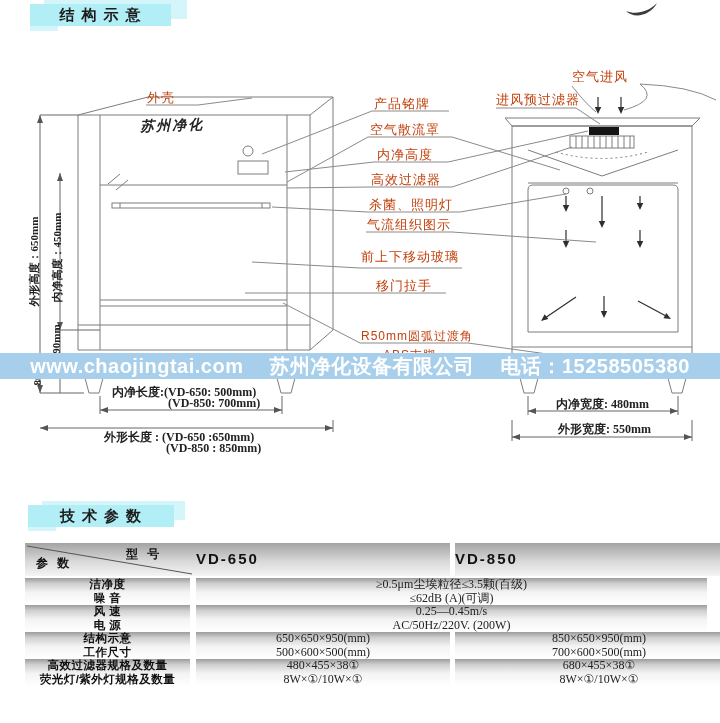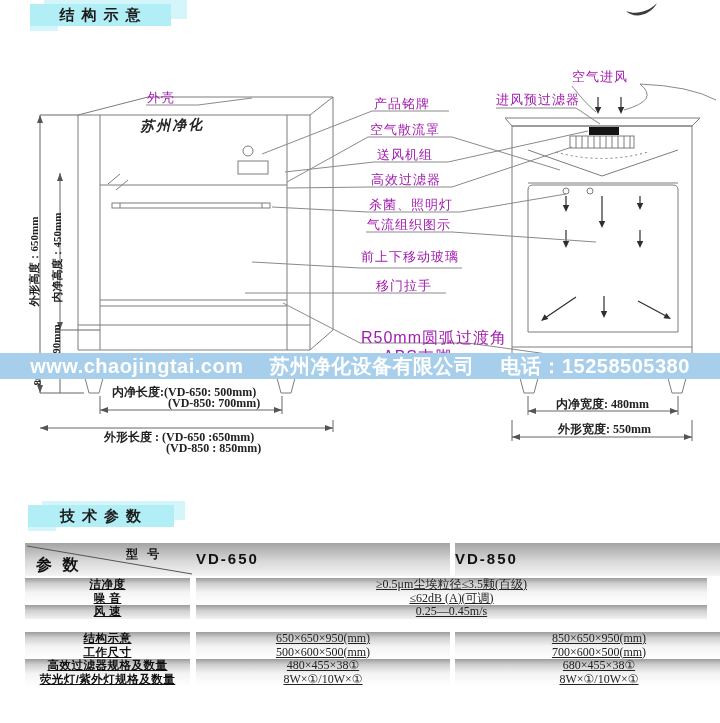--- a/index.html
+++ b/index.html
@@ -5,44 +5,44 @@
   html,body{margin:0;padding:0;}
   body{width:720px;height:723px;position:relative;background:#ffffff;
        font-family:"Liberation Sans","DejaVu Sans",sans-serif;overflow:hidden;}
   .art{position:absolute;left:0;top:0;z-index:1;}
   
   .t-shadow{position:absolute;background:#d4f6fa;z-index:2;}
   .sec-title{position:absolute;background:#b2eef6;color:#1c1c1c;font-weight:bold;
      font-size:15px;letter-spacing:7px;display:flex;align-items:center;justify-content:center;
      z-index:3;padding-left:6px;white-space:nowrap;}
   
-  .lbl{position:absolute;font-size:13px;color:#a21caf;letter-spacing:1px;white-space:nowrap;z-index:2;font-weight:500;}
-  .sm{font-size:16px;}
+  .lbl{position:absolute;font-size:13px;color:#c2410c;letter-spacing:1px;white-space:nowrap;z-index:2;font-weight:500;}
+  .sm{font-size:12px;}
   .dimv{position:absolute;font-family:"Liberation Serif","DejaVu Serif",serif;font-size:12px;
         color:#222;white-space:nowrap;z-index:2;font-weight:bold;}
   .rot{position:absolute;transform:rotate(-90deg);text-align:center;font-size:11px;
        font-family:"Liberation Serif","DejaVu Serif",serif;color:#222;white-space:nowrap;z-index:2;font-weight:bold;}
   .brand{position:absolute;left:140px;top:117px;font-size:14px;font-weight:bold;font-style:italic;
        letter-spacing:2px;color:#222;z-index:2;transform:rotate(-2deg);}
   
   .band{position:absolute;left:0;top:353px;width:720px;height:26px;background:#a7cfeb;
        display:flex;align-items:center;justify-content:center;gap:26px;z-index:5;}
   .band span{color:#ffffff;font-weight:bold;font-size:20px;letter-spacing:0.5px;white-space:nowrap;}
   
   .ttable{position:absolute;left:25px;top:543px;width:682px;height:150px;z-index:2;}
   .thcell{position:absolute;top:0;height:33px;background:linear-gradient(180deg,#a3a3a3 0%,#d8d8d8 55%,#f4f4f4 100%);}
   .thcorner{left:0;width:184px;}
   .thc1{left:171px;width:254px;}
   .thc2{left:430px;width:280px;}
   .vdname{position:absolute;width:100%;text-align:left;top:7px;font-size:15px;font-weight:bold;
        letter-spacing:2px;color:#111;}
   .corner-top{position:absolute;left:101px;top:3px;font-size:12px;font-weight:bold;letter-spacing:3px;color:#111;}
-  .corner-bot{position:absolute;left:11px;top:12px;font-size:16px;font-weight:bold;letter-spacing:3px;color:#111;}
+  .corner-bot{position:absolute;left:11px;top:12px;font-size:12px;font-weight:bold;letter-spacing:3px;color:#111;}
   .trow{position:absolute;left:0;width:682px;height:13.5px;}
-  .tcell{position:absolute;top:0;height:13.5px;line-height:13.5px;text-align:center;overflow:hidden;text-decoration:underline;}
+  .tcell{position:absolute;top:0;height:13.5px;line-height:13.5px;text-align:center;overflow:hidden;}
   .tlabel{left:0;width:165px;font-size:11.5px;font-weight:bold;color:#101010;letter-spacing:0.5px;}
   .tmerged{left:171px;width:511px;}
   .tc1{left:171px;width:254px;}
   .tc2{left:430px;width:288px;}
   .tval{font-family:"Liberation Serif","DejaVu Serif",serif;font-size:12px;color:#222;}
   .bar{background:linear-gradient(180deg,#9c9c9c 0%,#cfcfcf 40%,#f2f2f2 100%);}
   .bar-lite{background:linear-gradient(180deg,#f3f3f3 0%,#ffffff 100%);}
   .diagline{position:absolute;left:0;top:0;}
 </style>
 </head>
@@ -142,21 +142,21 @@
 
 <div class="t-shadow" style="left:44px;top:0;width:143px;height:19px"></div>
 <div class="t-shadow" style="left:30px;top:24px;width:28px;height:7px"></div>
 <div class="sec-title" style="left:30px;top:4px;width:135px;height:22px">结构示意</div>
 
 <div class="brand">苏州净化</div>
 
 <div class="lbl" style="left:147px;top:89px">外壳</div>
 <div class="lbl" style="left:374px;top:95px">产品铭牌</div>
 <div class="lbl" style="left:370px;top:121px">空气散流罩</div>
-<div class="lbl" style="left:377px;top:146px">送风机组</div>
+<div class="lbl" style="left:377px;top:146px">内净高度</div>
 <div class="lbl" style="left:371px;top:171px">高效过滤器</div>
 <div class="lbl" style="left:369px;top:196px">杀菌、照明灯</div>
 <div class="lbl" style="left:367px;top:216px">气流组织图示</div>
 <div class="lbl" style="left:361px;top:248px">前上下移动玻璃</div>
 <div class="lbl" style="left:376px;top:277px">移门拉手</div>
 <div class="lbl sm" style="left:361px;top:328px">R50mm圆弧过渡角</div>
 <div class="lbl sm" style="left:383px;top:347px">ABS支脚</div>
 <div class="lbl" style="left:496px;top:91px">进风预过滤器</div>
 <div class="lbl" style="left:572px;top:68px">空气进风</div>
 
@@ -202,20 +202,24 @@
     <div class="tcell tmerged tval bar">≥0.5μm尘埃粒径≤3.5颗(百级)</div>
   </div>
   <div class="trow" style="top:48.5px">
     <div class="tcell tlabel bar-lite">噪 音</div>
     <div class="tcell tmerged tval bar-lite">≤62dB (A)(可调)</div>
   </div>
   <div class="trow" style="top:62px">
     <div class="tcell tlabel bar">风 速</div>
     <div class="tcell tmerged tval bar">0.25—0.45m/s</div>
   </div>
+  <div class="trow" style="top:75.5px">
+    <div class="tcell tlabel bar-lite">电 源</div>
+    <div class="tcell tmerged tval bar-lite">AC/50Hz/220V. (200W)</div>
+  </div>
   <div class="trow" style="top:89px">
     <div class="tcell tlabel bar">结构示意</div>
     <div class="tcell tc1 tval bar">650×650×950(mm)</div>
     <div class="tcell tc2 tval bar">850×650×950(mm)</div>
   </div>
   <div class="trow" style="top:102.5px">
     <div class="tcell tlabel bar-lite">工作尺寸</div>
     <div class="tcell tc1 tval bar-lite">500×600×500(mm)</div>
     <div class="tcell tc2 tval bar-lite">700×600×500(mm)</div>
   </div>

